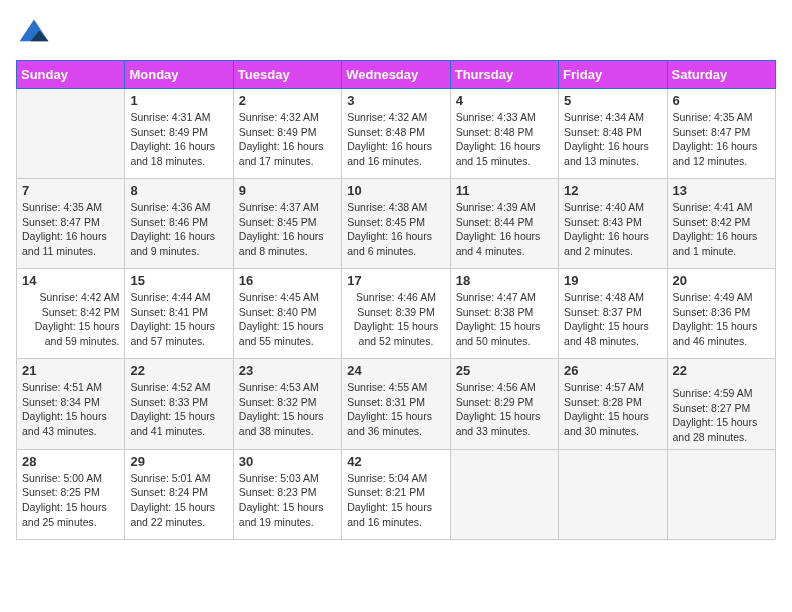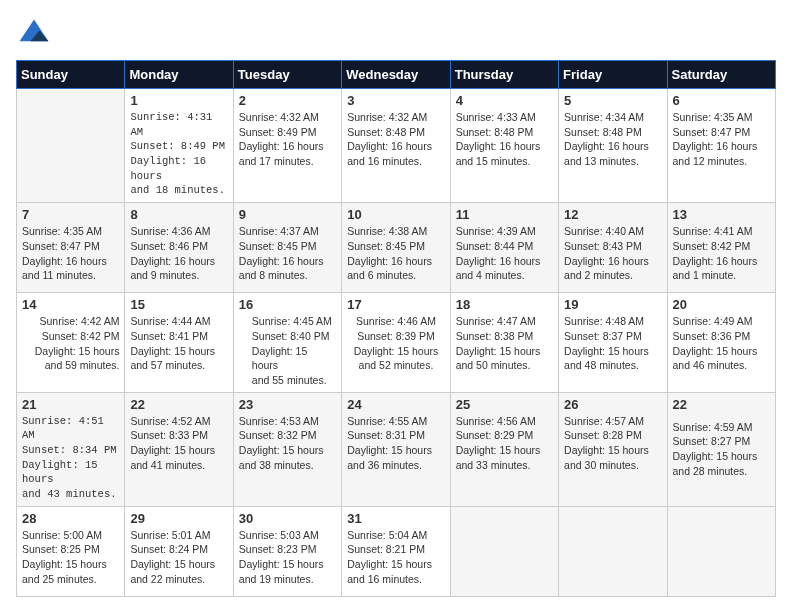--- a/index.html
+++ b/index.html
@@ -43,21 +43,21 @@
     .location {
       font-size: 15px;
       color: #333;
     }
     table {
       width: 100%;
       border-collapse: collapse;
       font-size: 11px;
     }
     thead th {
-      background-color: #0f172a;
+      background-color: #d946ef;
       color: #fff;
       padding: 6px 4px;
       text-align: left;
       font-size: 13px;
       font-weight: bold;
       border: 1px solid #2a6fc9;
     }
     tbody td {
       border: 1px solid #ccc;
       vertical-align: top;
@@ -112,21 +112,21 @@
         <th>Thursday</th>
         <th>Friday</th>
         <th>Saturday</th>
       </tr>
   </thead>
   <tbody id="calendar-body">
   <tr>
         <td class="empty"></td>
         <td>
           <div class="day-number">1</div>
-          <div class="day-info" style="white-space: pre-line; font-family: Liberation Mono, monospace;">Sunrise: 4:31 AM
+          <div class="day-info" style="white-space: pre-line;">Sunrise: 4:31 AM
 Sunset: 8:49 PM
 Daylight: 16 hours
 and 18 minutes.</div>
         </td>
         <td>
           <div class="day-number">2</div>
           <div class="day-info" style="white-space: pre-line;">Sunrise: 4:32 AM
 Sunset: 8:49 PM
 Daylight: 16 hours
 and 17 minutes.</div>
@@ -221,21 +221,21 @@
         </td>
         <td>
           <div class="day-number">15</div>
           <div class="day-info" style="white-space: pre-line;">Sunrise: 4:44 AM
 Sunset: 8:41 PM
 Daylight: 15 hours
 and 57 minutes.</div>
         </td>
         <td>
           <div class="day-number">16</div>
-          <div class="day-info" style="white-space: pre-line; margin-left: 13px;">Sunrise: 4:45 AM
+          <div class="day-info" style="white-space: pre-line;">Sunrise: 4:45 AM
 Sunset: 8:40 PM
 Daylight: 15 hours
 and 55 minutes.</div>
         </td>
         <td>
           <div class="day-number">17</div>
           <div class="day-info" style="white-space: pre-line; text-align: center;">Sunrise: 4:46 AM
 Sunset: 8:39 PM
 Daylight: 15 hours
 and 52 minutes.</div>
@@ -258,21 +258,21 @@
           <div class="day-number">20</div>
           <div class="day-info" style="white-space: pre-line;">Sunrise: 4:49 AM
 Sunset: 8:36 PM
 Daylight: 15 hours
 and 46 minutes.</div>
         </td>
       </tr>
       <tr>
         <td>
           <div class="day-number">21</div>
-          <div class="day-info" style="white-space: pre-line; font-family: Liberation Mono, monospace;">Sunrise: 4:51 AM
+          <div class="day-info" style="white-space: pre-line;">Sunrise: 4:51 AM
 Sunset: 8:34 PM
 Daylight: 15 hours
 and 43 minutes.</div>
         </td>
         <td>
           <div class="day-number">22</div>
           <div class="day-info" style="white-space: pre-line;">Sunrise: 4:52 AM
 Sunset: 8:33 PM
 Daylight: 15 hours
 and 41 minutes.</div>
@@ -329,21 +329,21 @@
 and 22 minutes.</div>
         </td>
         <td>
           <div class="day-number">30</div>
           <div class="day-info" style="white-space: pre-line;">Sunrise: 5:03 AM
 Sunset: 8:23 PM
 Daylight: 15 hours
 and 19 minutes.</div>
         </td>
         <td>
-          <div class="day-number">31</div>
+          <div class="day-number">42</div>
           <div class="day-info" style="white-space: pre-line;">Sunrise: 5:04 AM
 Sunset: 8:21 PM
 Daylight: 15 hours
 and 16 minutes.</div>
         </td>
         <td class="empty"></td>
         <td class="empty"></td>
         <td class="empty"></td>
       </tr>
     </tbody>

